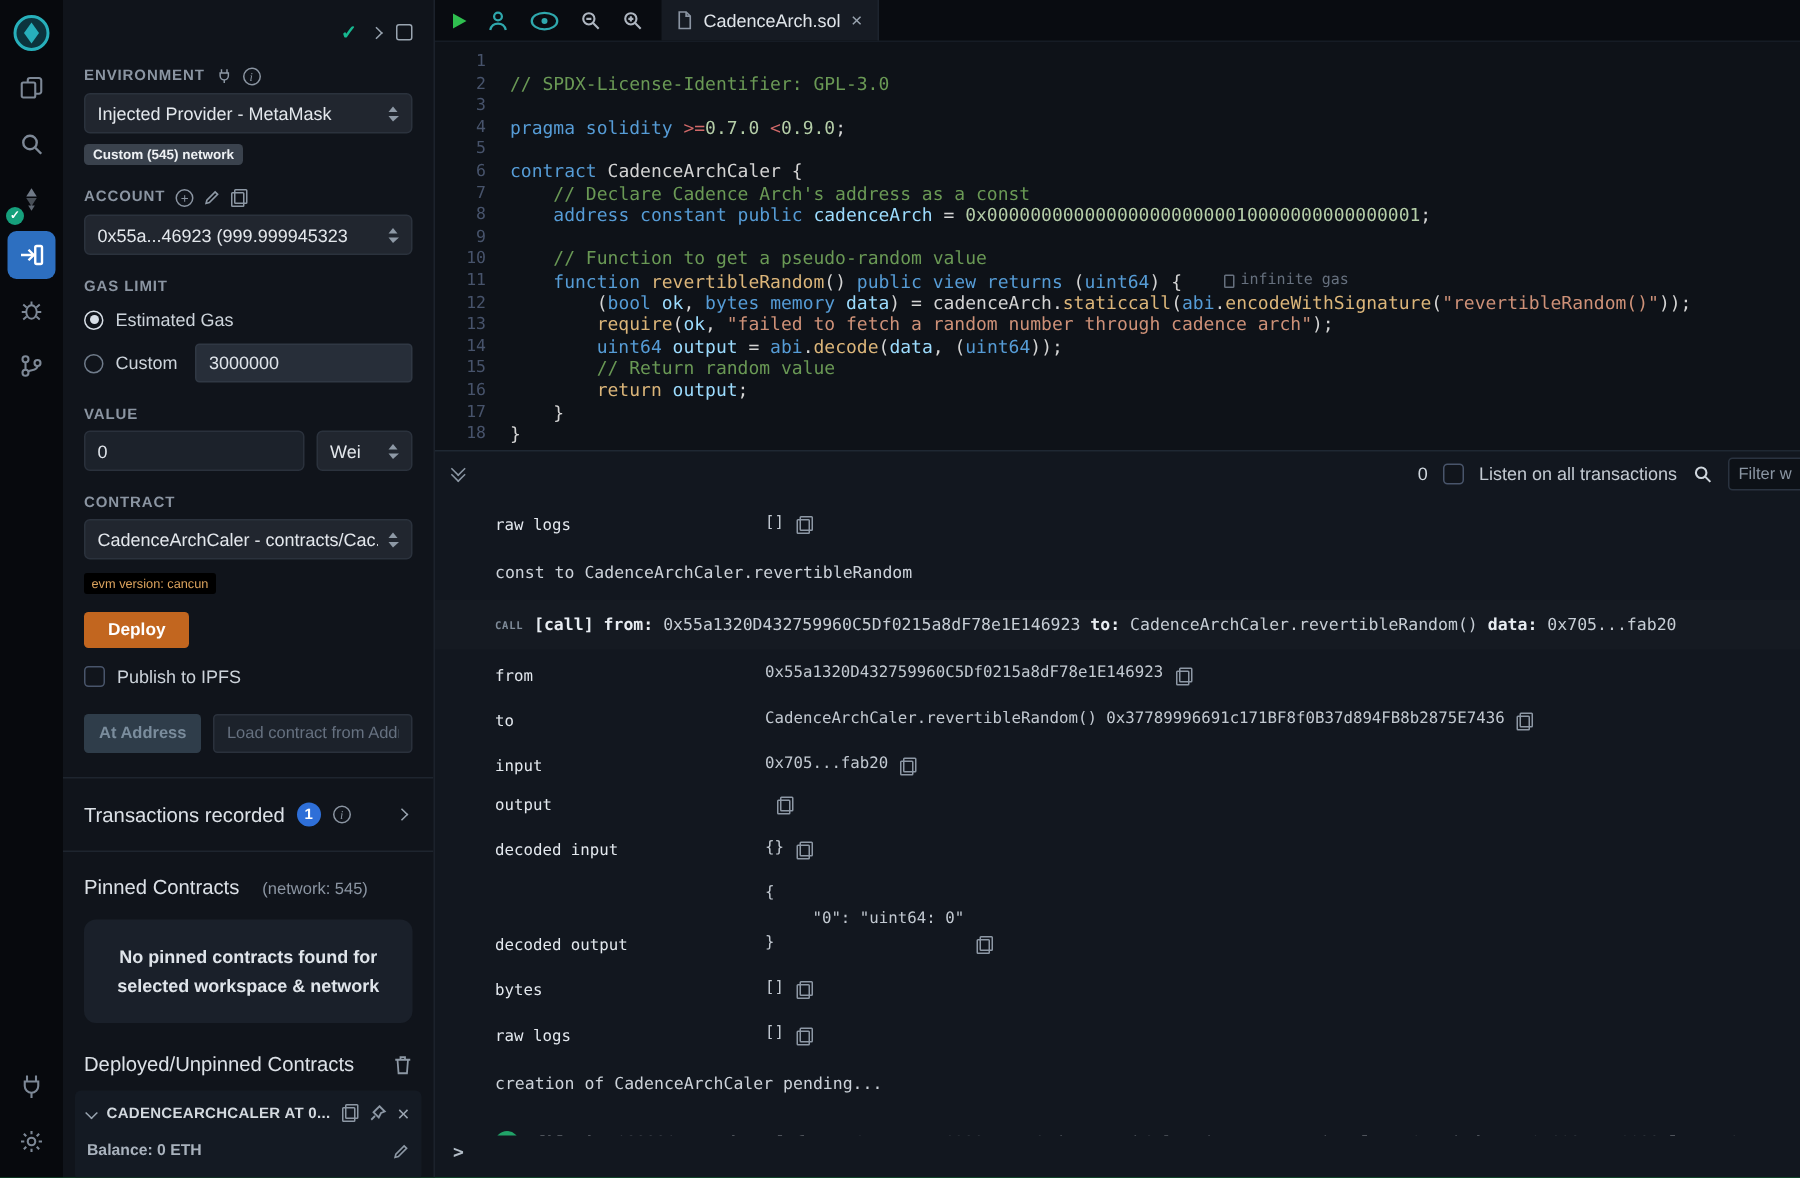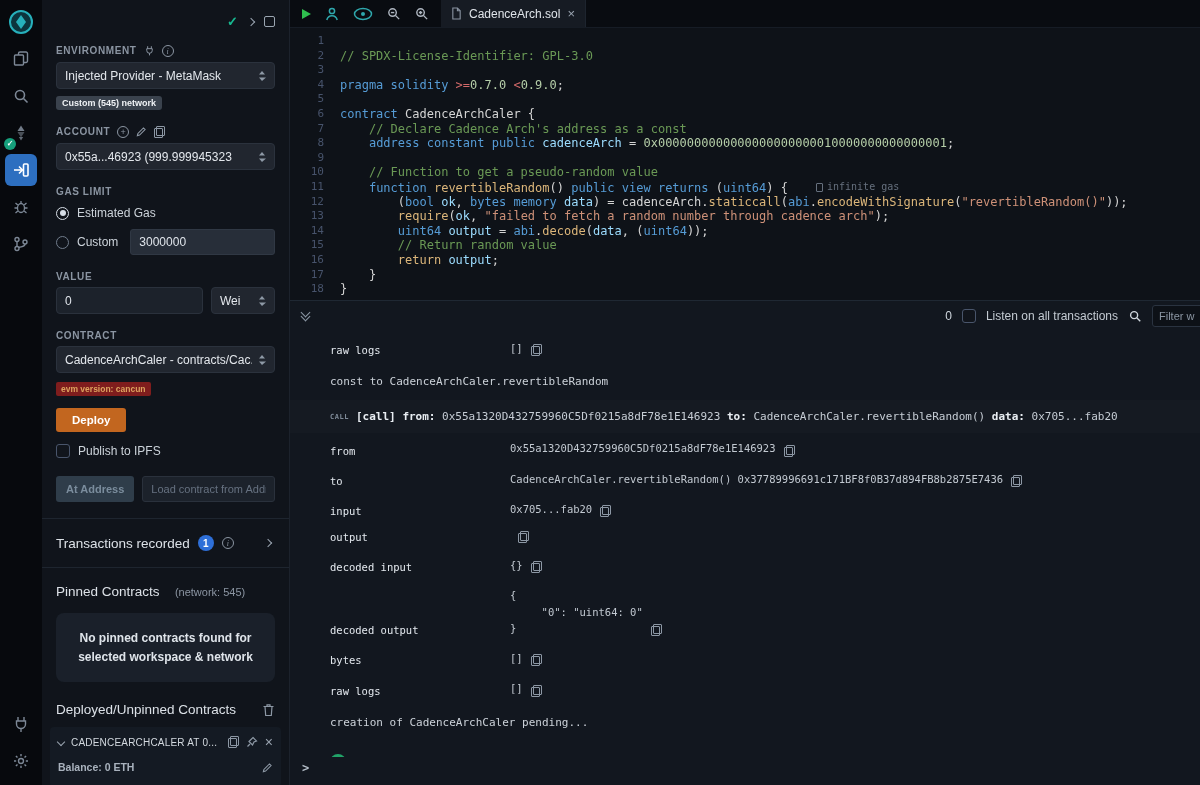--- a/index.html
+++ b/index.html
@@ -34,41 +34,41 @@
   .ctrl-text{white-space:nowrap;overflow:hidden;flex:1}
   .net-badge{display:inline-block;margin-top:7px;font-size:9px;font-weight:bold;background:#3a424d;color:#eef1f4;padding:2px 6px;border-radius:3px}
   .radio-row{display:flex;align-items:center;gap:8px;margin-top:9px;color:#ccd3da;cursor:pointer}
   .radio{width:13px;height:13px;border:1.5px solid #707c8b;border-radius:50%;display:inline-block;position:relative;flex:none}
   .radio.sel{border-color:#d7dee6}
   .radio.sel::after{content:"";position:absolute;inset:2.5px;background:#d7dee6;border-radius:50%}
   .gas-input{margin-left:4px;flex:1;height:26px;background:#272e39;border:1px solid #303844;border-radius:3px;color:#dfe4ea;font-size:12px;padding:0 8px;min-width:0}
   .value-row{display:flex;gap:8px;margin-top:5px}
   .value-input{flex:1;height:27px;background:#1c222b;border:1px solid #2a313c;border-radius:4px;color:#dfe4ea;font-size:12px;padding:0 8px;min-width:0}
   .unit-select{width:64px;flex:none;margin-top:0}
-  .evm-badge{display:inline-block;margin-top:9px;font-size:8.5px;background:#7f1d1d;color:#dda45e;padding:2px 5px;border-radius:2px;font-weight:bold}
+  .evm-badge{display:inline-block;margin-top:9px;font-size:8.5px;background:#000000;color:#dda45e;padding:2px 5px;border-radius:2px;font-weight:normal}
   .deploy-btn{display:block;margin-top:12px;background:#c2661f;color:#fff;font-size:11.5px;font-weight:bold;padding:6px 16px;border:none;border-radius:3px;cursor:pointer;font-family:"Liberation Sans",sans-serif}
   .check-row{display:flex;align-items:center;gap:8px;margin-top:12px;color:#ccd3da;cursor:pointer}
   .checkbox{width:14px;height:14px;border:1.5px solid #49556b;background:#11151c;border-radius:3px;display:inline-block;flex:none}
   .ataddr-row{display:flex;gap:8px;margin-top:18px}
   .ataddr-btn{background:#2f3d4a;color:#7b8d9d;font-size:11px;font-weight:bold;border:none;border-radius:3px;padding:5px 10px;cursor:pointer;flex:none;font-family:"Liberation Sans",sans-serif}
   .ataddr-input{flex:1;height:26px;background:#1c222b;border:1px solid #2a313c;border-radius:3px;color:#dfe4ea;font-size:11px;padding:0 8px;min-width:0}
   .ataddr-input::placeholder{color:#667180}
   .filter-input::placeholder{color:#8b96a3}
   .divider{border:none;border-top:1px solid #1e252f;margin:16px -14px}
   .tx-rec{display:flex;align-items:center;gap:8px;font-size:13.5px;color:#dce1e7;cursor:pointer}
   .count-badge{width:16px;height:16px;border-radius:50%;background:#2e6fd8;color:#fff;font-size:10px;font-weight:bold;display:inline-flex;align-items:center;justify-content:center;flex:none}
   .tx-chev{margin-left:auto;margin-right:4px}
   .pinned-title{margin:4px 0 14px}
   .section-title{font-size:13.5px;color:#dce1e7}
   .section-sub{font-size:11px;color:#8b95a2;margin-left:12px}
   .empty-box{background:#1a202a;border-radius:8px;padding:16px 10px;text-align:center;font-size:12px;font-weight:bold;color:#dfe4ea;line-height:1.55}
   .deployed-title{display:flex;align-items:center;justify-content:space-between;margin:20px 0 10px}
   .dep-card{background:#141a23;margin:0 -6px;padding:8px 8px 10px;border-radius:4px}
   .dep-head{display:flex;align-items:center;gap:7px}
-  .dep-title{flex:1;font-size:10px;font-weight:normal;color:#d3d9df;letter-spacing:.2px;white-space:nowrap;overflow:hidden}
+  .dep-title{flex:1;font-size:10px;font-weight:bold;color:#d3d9df;letter-spacing:.2px;white-space:nowrap;overflow:hidden}
   .x-ic{color:#9aa4b0;font-size:14px;line-height:1;cursor:pointer}
   .dep-balance{display:flex;align-items:center;justify-content:space-between;font-size:10.5px;font-weight:bold;color:#a9b2bd;margin:12px 0 4px}
 
   
   .main{flex:1;min-width:0;display:flex;flex-direction:column;background:#15803d}
   .tab-bar{height:28px;flex:none;background:#090c11;display:flex;align-items:stretch;border-bottom:1px solid #161c25}
   .tb-icons{display:flex;align-items:center;gap:13px;padding:0 12px}
   .play{width:0;height:0;border-left:9px solid #2fbf4f;border-top:5.5px solid transparent;border-bottom:5.5px solid transparent;cursor:pointer}
   .tb-ic{display:inline-flex;align-items:center;cursor:pointer}
   .tab{background:#161b23;display:flex;align-items:center;gap:7px;padding:0 10px;color:#dfe4e9;border-right:1px solid #1d242e;cursor:pointer}

